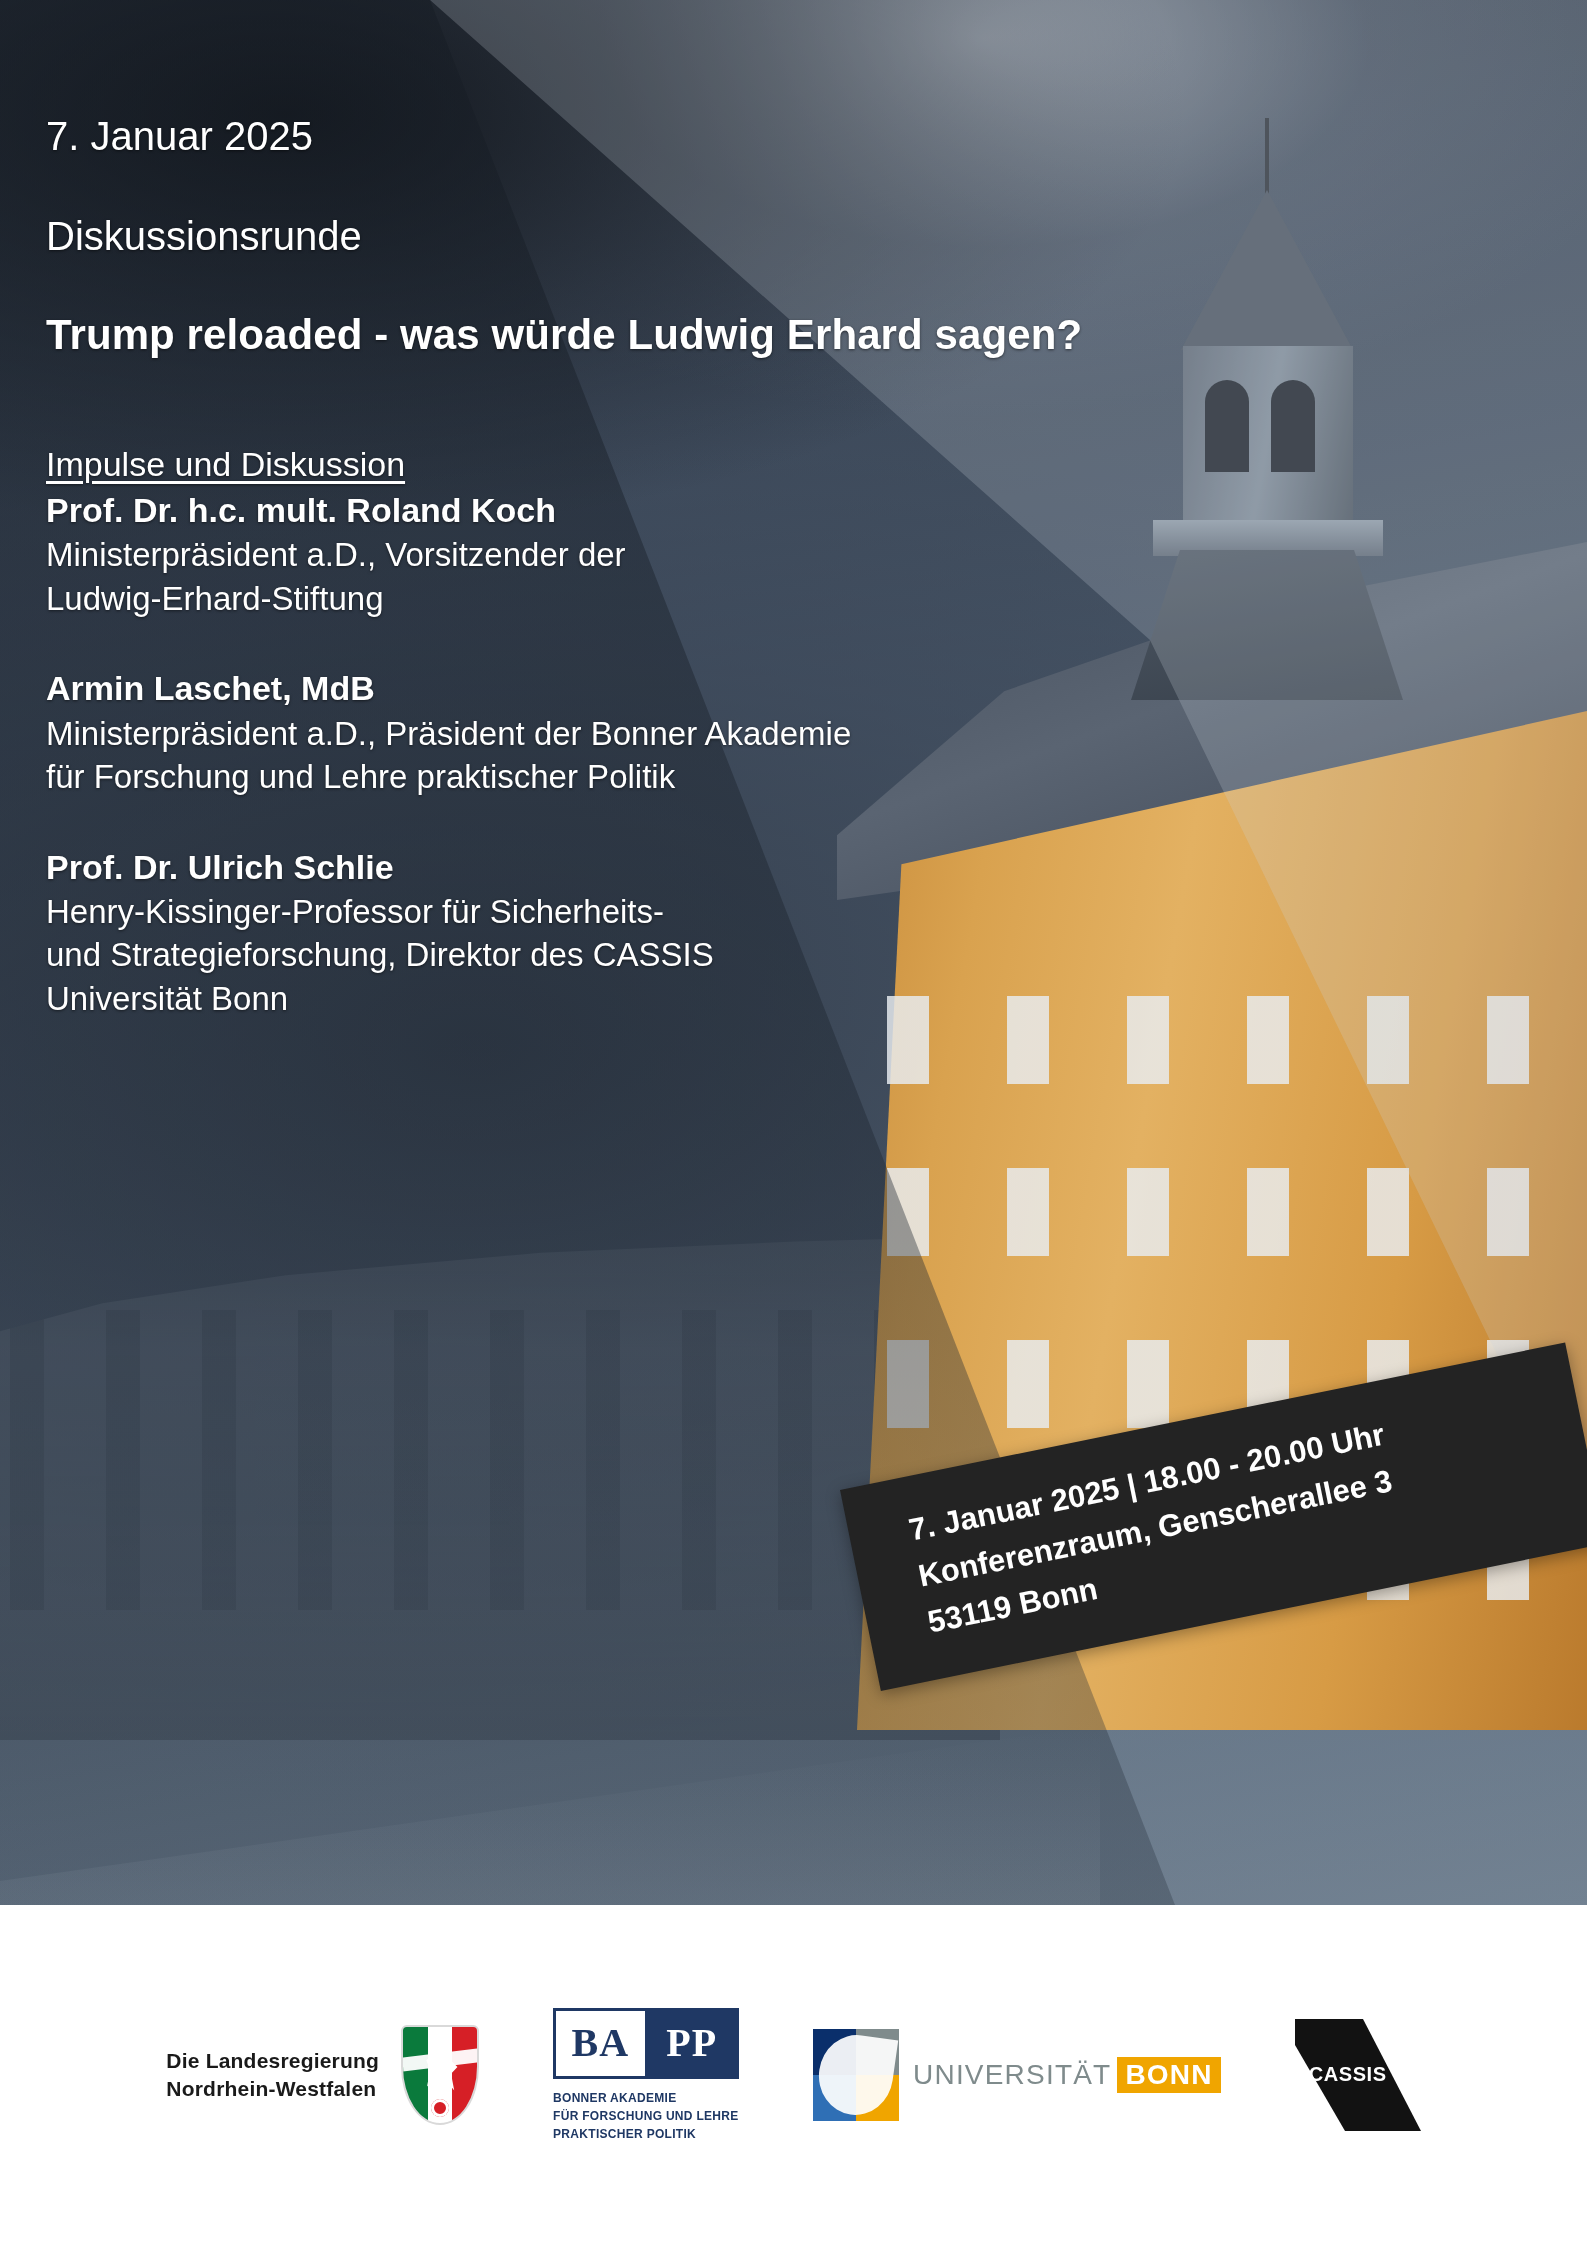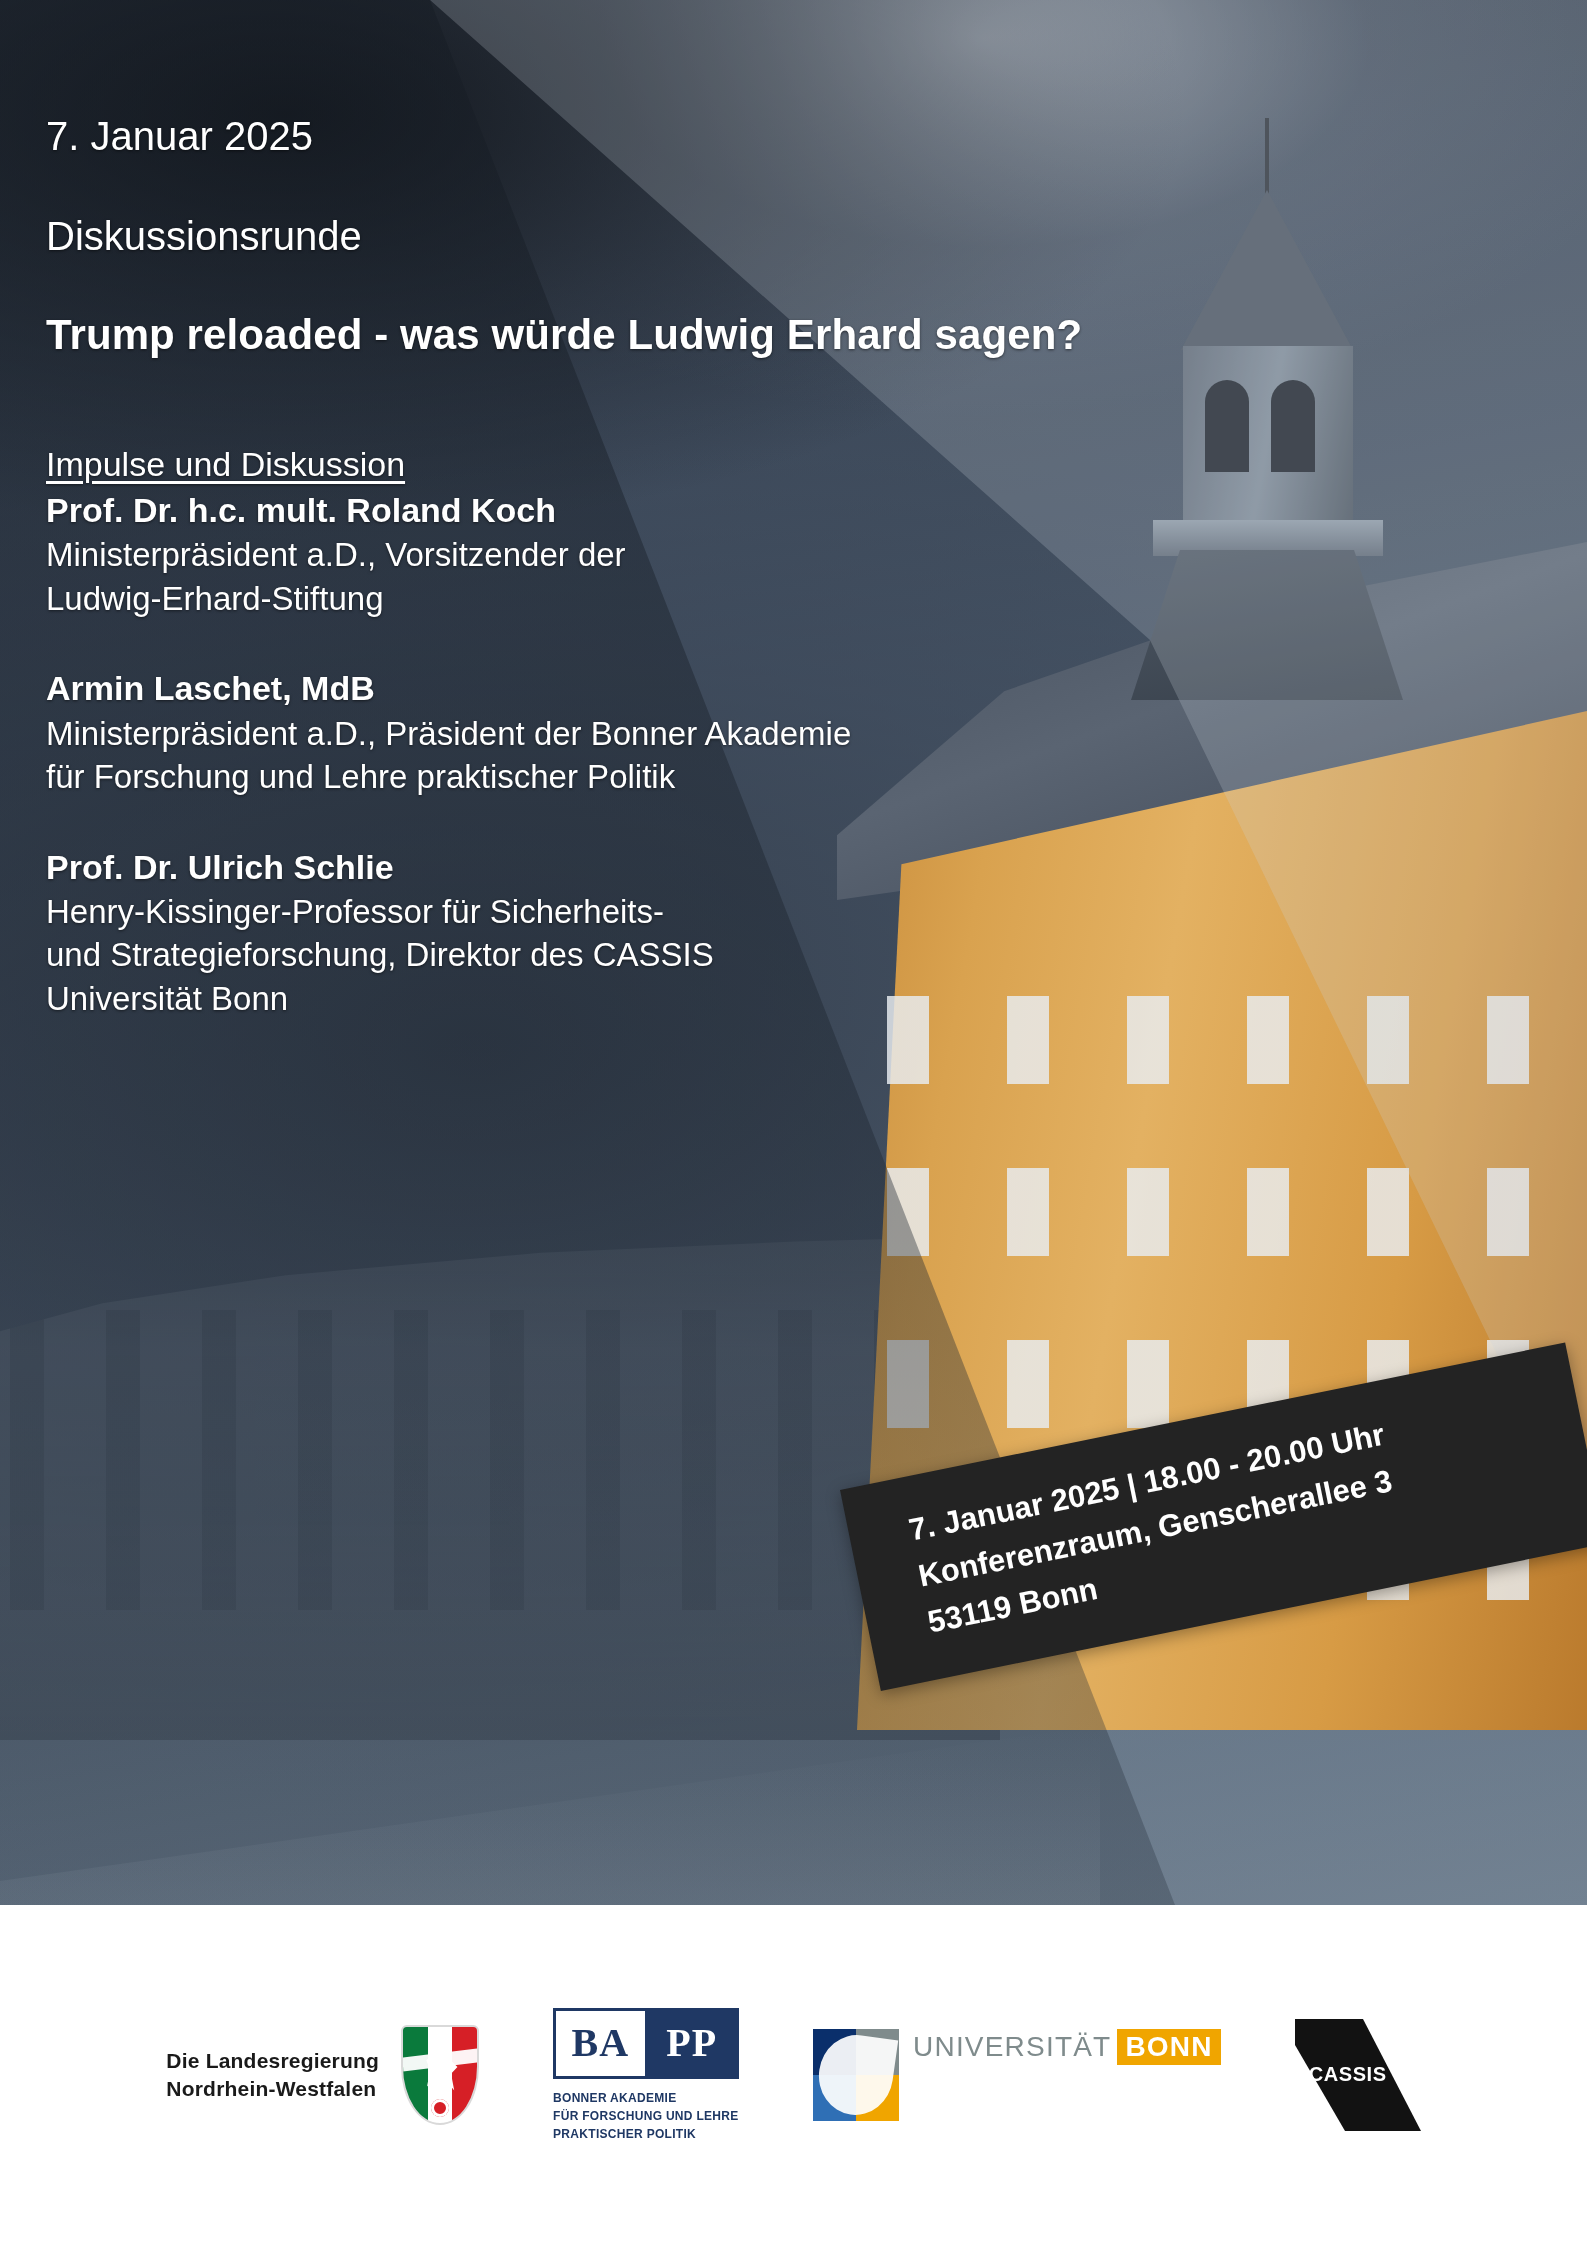--- a/index.html
+++ b/index.html
@@ -289,21 +289,21 @@
   .bapp-sub {
     margin-top: 10px;
     font-size: 12px;
     font-weight: 700;
     color: #1f3864;
     line-height: 1.5;
     letter-spacing: 0.3px;
     text-transform: uppercase;
   }
 
-  .logo-unibonn { display: flex; gap: 14px; }
+  .logo-unibonn { display: flex; align-items: center; gap: 14px; }
   .unibonn-mark {
     position: relative;
     width: 86px; height: 92px;
     background: #ffffff;
     overflow: hidden;
   }
   .unibonn-mark .q1 { position: absolute; left: 0; top: 0; width: 43px; height: 46px; background: #0a2f6b; }
   .unibonn-mark .q2 { position: absolute; left: 43px; top: 0; width: 43px; height: 46px; background: #7f8b8c; }
   .unibonn-mark .q3 { position: absolute; left: 0; top: 46px; width: 43px; height: 46px; background: #2f6fb5; }
   .unibonn-mark .q4 { position: absolute; left: 43px; top: 46px; width: 43px; height: 46px; background: #f0a500; }

